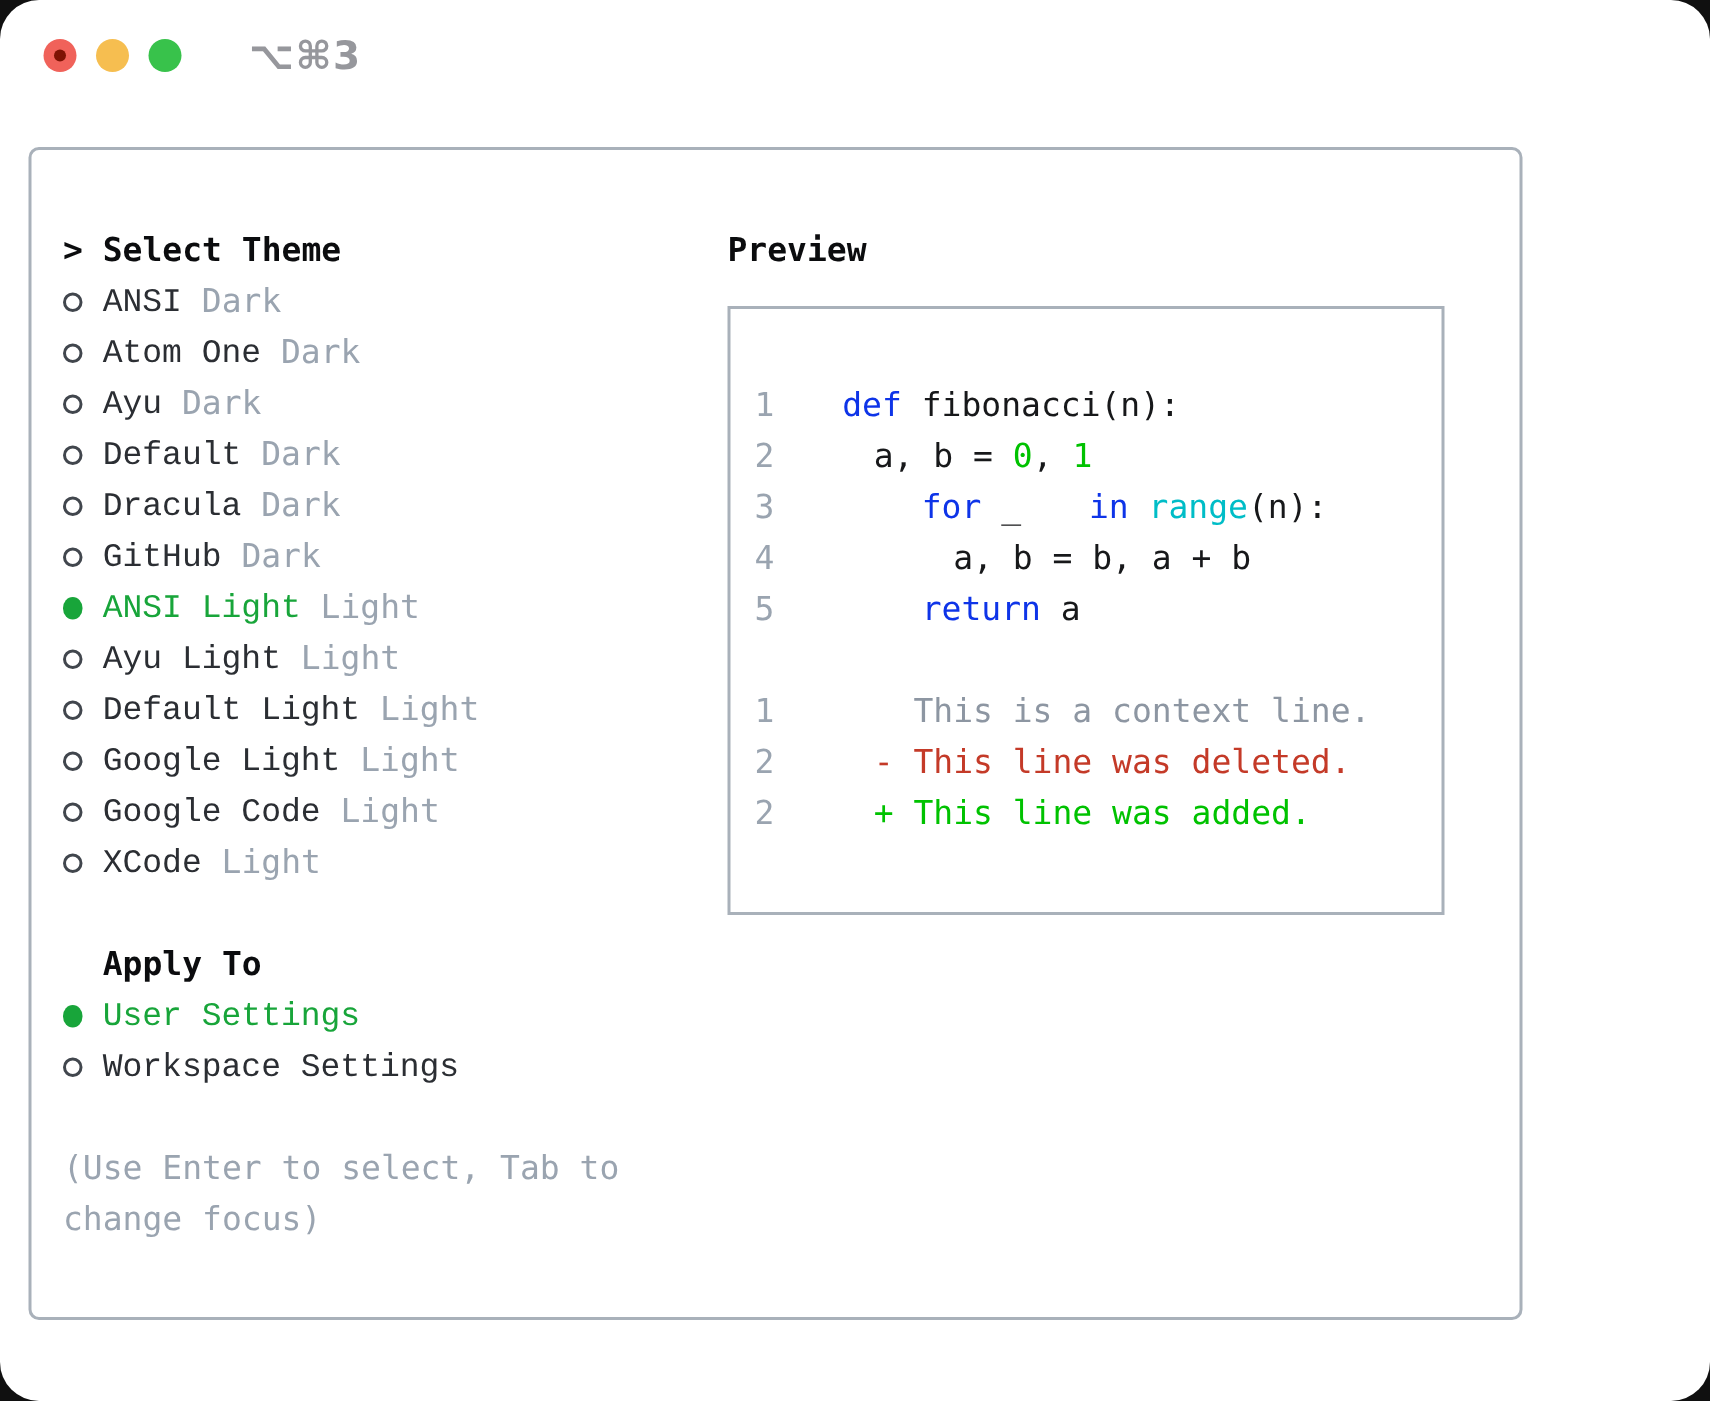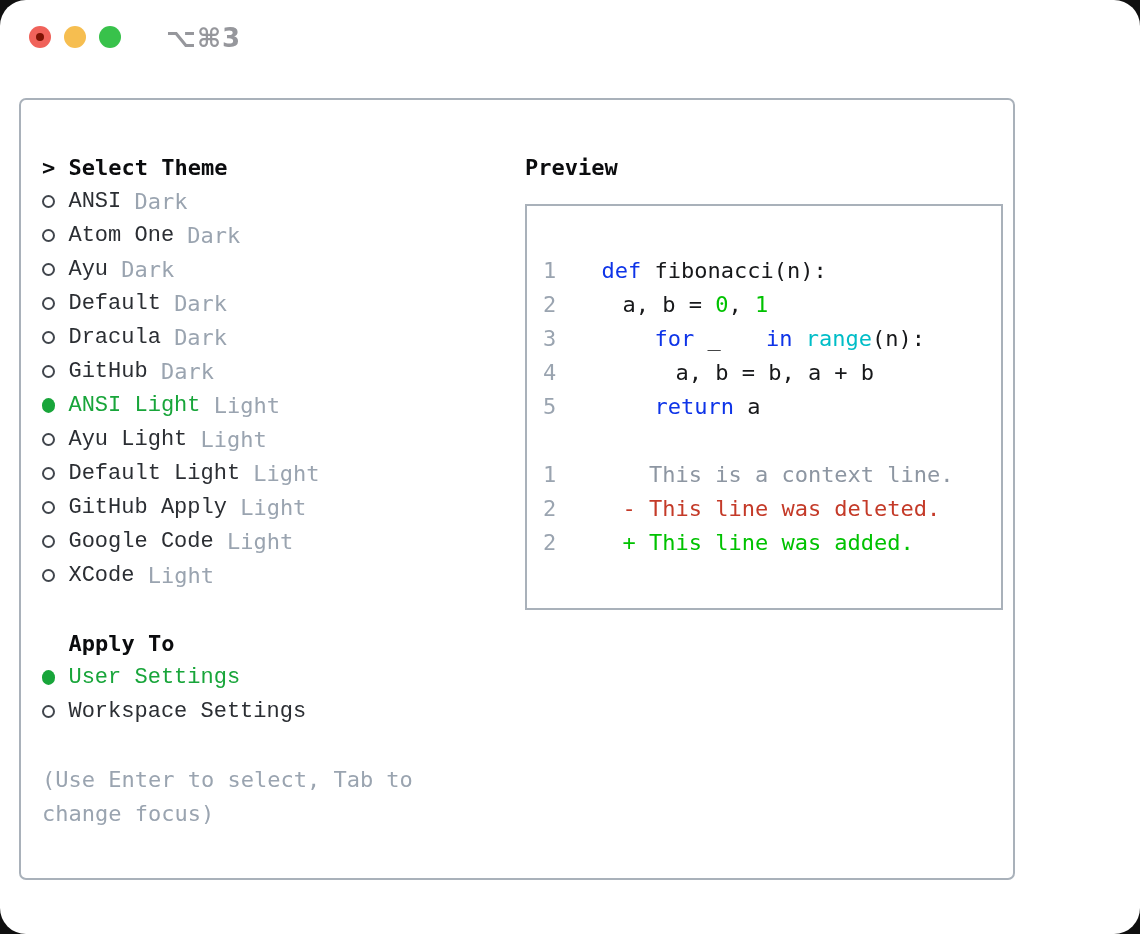--- a/index.html
+++ b/index.html
@@ -27,21 +27,21 @@
   .win-title{
     position:absolute;left:166px;top:23px;font-family:"DejaVu Sans", sans-serif;
     font-size:26px;font-weight:600;color:var(--title-gray);letter-spacing:1px;
   }
   
   .panel{
     position:absolute;left:19px;top:98px;width:996px;height:782px;
     border:2px solid var(--border-gray);border-radius:7px;background:#fff;
   }
   .left-col{position:absolute;left:21px;top:50px;}
-  .right-col{position:absolute;left:504px;top:50px;}
+  .right-col{position:absolute;left:464px;top:50px;}
   .line{height:34px;display:flex;align-items:center;white-space:pre;font-size:22px;color:var(--text-dark);}
   .marker{width:1ch;margin-right:1ch;display:inline-flex;align-items:center;justify-content:center;flex:none;}
   .caret{font-weight:700;color:var(--heading-black);}
   .ring{width:13px;height:13px;border:2px solid var(--ring-gray);border-radius:50%;}
   .dot{width:15px;height:15px;border-radius:50%;background:var(--ui-green);}
   .hdr-label{font-weight:700;color:var(--heading-black);}
   .name{color:var(--text-dark);font-family:Liberation Mono, monospace;}
   .name.sel{color:var(--ui-green);}
   .tag{color:var(--muted-gray);margin-left:1ch;}
   .hint{color:var(--muted-gray);}
@@ -86,21 +86,21 @@
       <div id="theme-rows">
           <div class="line"><span class="marker"><span class="ring"></span></span><span class="name">ANSI</span><span class="tag">Dark</span></div>
           <div class="line"><span class="marker"><span class="ring"></span></span><span class="name">Atom One</span><span class="tag">Dark</span></div>
           <div class="line"><span class="marker"><span class="ring"></span></span><span class="name">Ayu</span><span class="tag">Dark</span></div>
           <div class="line"><span class="marker"><span class="ring"></span></span><span class="name">Default</span><span class="tag">Dark</span></div>
           <div class="line"><span class="marker"><span class="ring"></span></span><span class="name">Dracula</span><span class="tag">Dark</span></div>
           <div class="line"><span class="marker"><span class="ring"></span></span><span class="name">GitHub</span><span class="tag">Dark</span></div>
           <div class="line"><span class="marker"><span class="dot"></span></span><span class="name sel">ANSI Light</span><span class="tag">Light</span></div>
           <div class="line"><span class="marker"><span class="ring"></span></span><span class="name">Ayu Light</span><span class="tag">Light</span></div>
           <div class="line"><span class="marker"><span class="ring"></span></span><span class="name">Default Light</span><span class="tag">Light</span></div>
-          <div class="line"><span class="marker"><span class="ring"></span></span><span class="name">GitHub Apply</span><span class="tag">Light</span></div>
+          <div class="line"><span class="marker"><span class="ring"></span></span><span class="name">Google Light</span><span class="tag">Light</span></div>
           <div class="line"><span class="marker"><span class="ring"></span></span><span class="name">Google Code</span><span class="tag">Light</span></div>
           <div class="line"><span class="marker"><span class="ring"></span></span><span class="name">XCode</span><span class="tag">Light</span></div>
         </div>
 
       <div class="line"></div>
 
       <div class="line">
         <span class="marker"></span>
         <span class="hdr-label">Apply To</span>
       </div>

